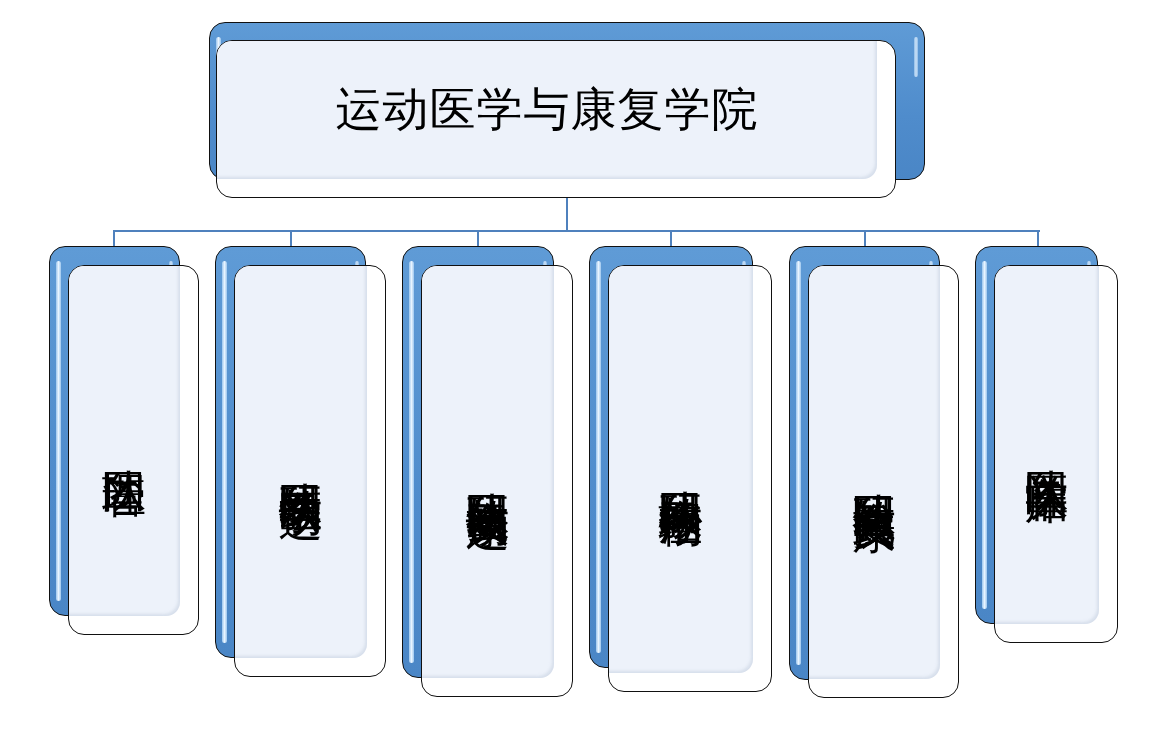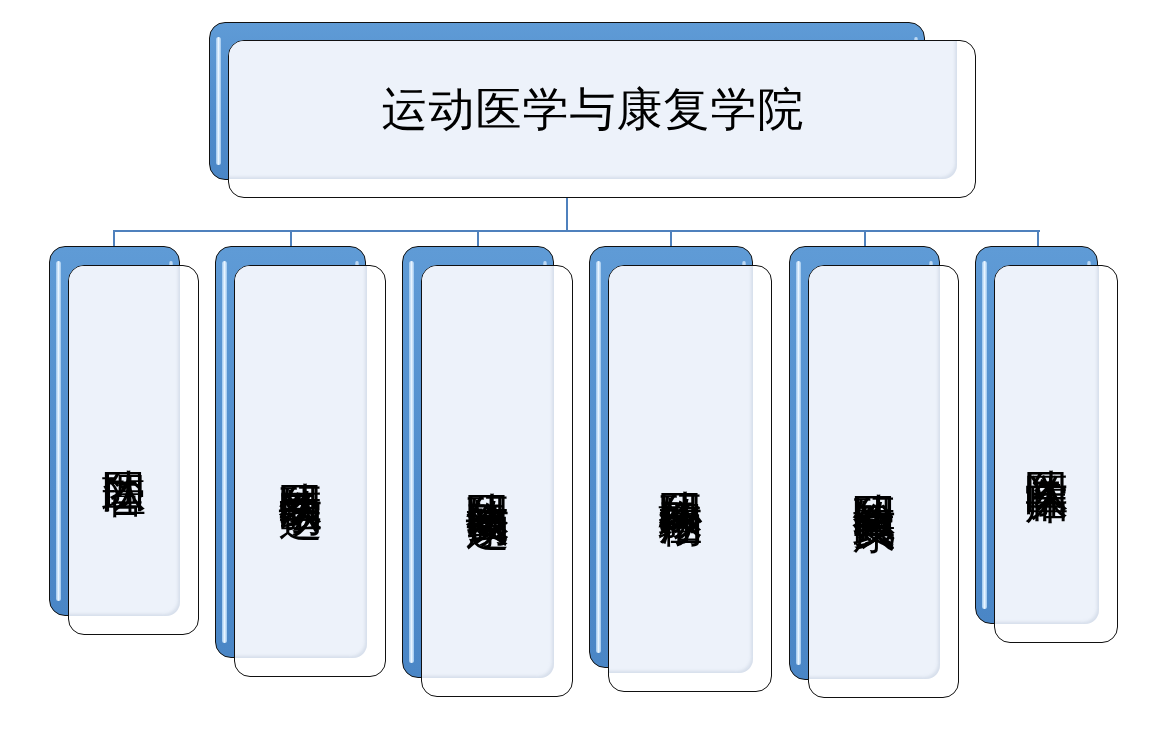--- a/index.html
+++ b/index.html
@@ -32,21 +32,21 @@
 <div class="line" style="left:113px; top:230px; width:927px; height:2px;"></div>
 <div class="line" style="left:113px; top:230px; width:2px; height:17px;"></div>
 <div class="line" style="left:290px; top:230px; width:2px; height:17px;"></div>
 <div class="line" style="left:477px; top:230px; width:2px; height:17px;"></div>
 <div class="line" style="left:670px; top:230px; width:2px; height:17px;"></div>
 <div class="line" style="left:864px; top:230px; width:2px; height:17px;"></div>
 <div class="line" style="left:1037px; top:230px; width:2px; height:17px;"></div>
 
 <div class="node">
   <div class="back" style="left:209px; top:22px; width:716px; height:158px;"></div>
-  <div class="front" style="left:228px; top:40px; width:748px; height:158px;">
+  <div class="front" style="left:216px; top:40px; width:680px; height:158px;">
     <div class="inner"></div>
     <div class="label title-label">运动医学与康复学院</div>
   </div>
 </div>
 
 <div class="node">
   <div class="back" style="left:49px; top:246px; width:131px; height:370px;"></div>
   <div class="front" style="left:68px; top:265px; width:131px; height:370px;">
     <div class="inner"></div>
     <div class="label vlabel">管理团队</div>

